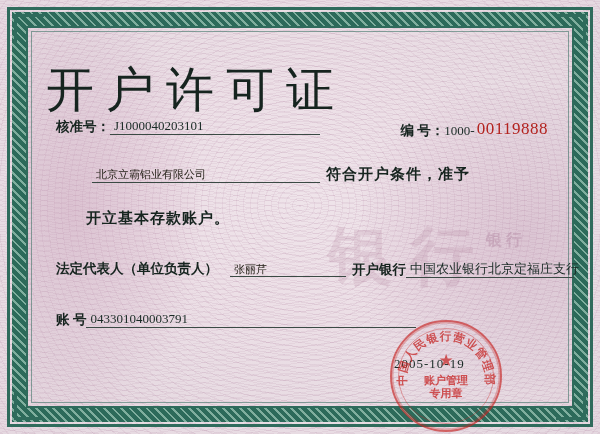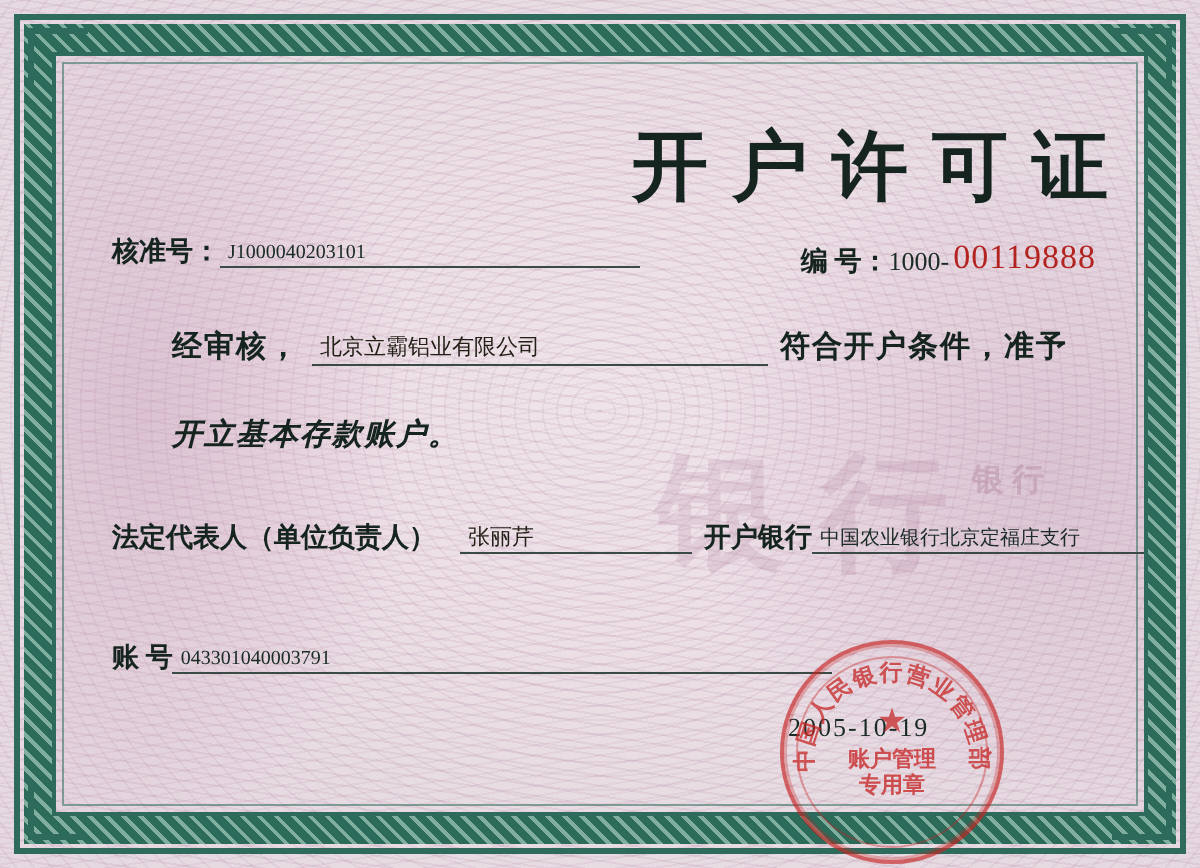--- a/index.html
+++ b/index.html
@@ -118,39 +118,39 @@
   
   .content {
     position: absolute;
     left: 34px; top: 34px; right: 34px; bottom: 34px;
     color: #1d2c28;
   }
 
   .title {
     position: absolute;
     left: 0; right: 0; top: 24px;
-    text-align: right;
-    font-size: 38px;
-    font-weight: bold;
+    text-align: left;
+    font-size: 48px;
+    font-weight: normal;
     letter-spacing: 12px;
     text-indent: 12px;
     color: #16241f;
     font-family: "Liberation Serif", "DejaVu Serif", serif;
   }
 
   .row { position: absolute; display: flex; align-items: flex-end; }
   .lbl {
     font-size: 13.5px;
     font-weight: bold;
     color: #16241f;
     white-space: nowrap;
     line-height: 1.1;
   }
   .val {
-    font-size: 10px;
+    font-size: 13px;
     color: #1a2b26;
     white-space: nowrap;
     line-height: 1.1;
     padding: 0 4px 1px 4px;
   }
   .hand {
     font-size: 11px;
     color: #232017;
     white-space: nowrap;
     line-height: 1.1;
@@ -173,31 +173,31 @@
     font-size: 17px;
     letter-spacing: 0.5px;
     padding-left: 2px;
   }
   .r-serial .num-black { font-size: 13px; color: #1a2b26; }
 
   
   .r-sent1 { left: 52px; top: 132px; width: 478px; }
   .r-sent1 .underline-box { width: 228px; margin: 0 6px; }
   .r-sent2 { left: 52px; top: 176px; }
-  .r-sent2 .lbl { font-size: 15px; letter-spacing: 1px; font-style: italic; }
+  .r-sent2 .lbl { font-size: 15px; letter-spacing: 1px; }
   .r-sent1 .lbl { font-size: 15px; letter-spacing: 1px; }
 
   
   .r-legal { left: 22px; top: 228px; width: 290px; gap: 12px; }
   .r-legal .underline-box { width: 130px; }
   .r-bank { left: 318px; top: 228px; width: 220px; }
   .r-bank .underline-box { width: 168px; }
 
   
-  .r-account { left: 22px; top: 288px; width: 420px; }
+  .r-account { left: 22px; top: 278px; width: 420px; }
   .r-account .underline-box { width: 330px; }
 
   
   .r-date {
     position: absolute;
     left: 360px; top: 322px;
     font-size: 13px;
     color: #1a2b26;
     letter-spacing: 1px;
   }
@@ -298,21 +298,20 @@
       </span>
     </div>
 
     <div class="row r-serial">
       <span class="lbl">编 号：</span>
       <span class="num-black">1000-</span>
       <span class="num-red">00119888</span>
     </div>
 
     <div class="row r-sent1">
-      <span class="lbl">经审核，</span>
       <span class="underline-box">
         <span class="hand">北京立霸铝业有限公司</span>
       </span>
       <span class="lbl">符合开户条件，准予</span>
     </div>
 
     <div class="row r-sent2">
       <span class="lbl">开立基本存款账户。</span>
     </div>
 

